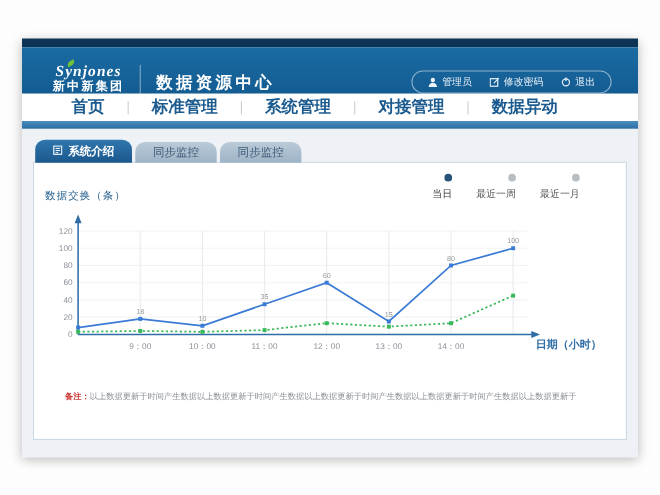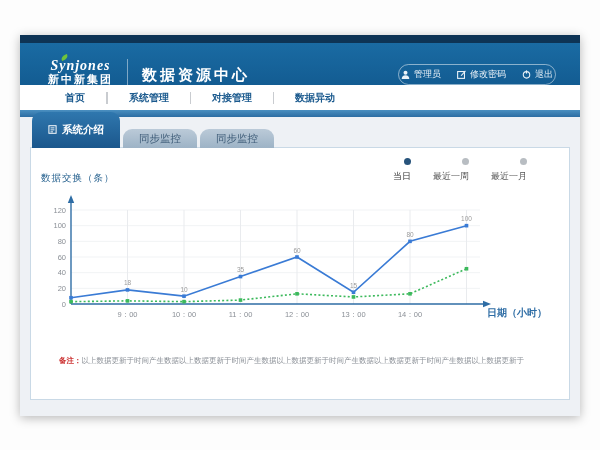--- a/index.html
+++ b/index.html
@@ -10,33 +10,33 @@
   .topstrip { height:8px; background:#0e3455; }
 
   
   .header { height:42px; background:linear-gradient(#1a6ba3,#135c92); display:flex; align-items:flex-end; padding:0 12px 0 28px; position:relative;font-family:Liberation Serif, serif; }
   .logo-block { color:#fff; text-align:center; line-height:1.1; position:relative; }
   .logo-en { font-size:14px; font-weight:bold; font-style:italic; letter-spacing:1px; }
   .leaf { position:absolute; left:13px; top:-3px; width:7px; height:5px; background:#6fc33c; border-radius:80% 0 80% 0; transform:rotate(-20deg); }
   .logo-cn { font-size:11px; font-weight:bold; letter-spacing:2px; }
   .hdr-divider { width:1px; height:26px; background:rgba(255,255,255,.45); margin:0 14px; }
   .app-title { color:#fff; font-size:15px; letter-spacing:3px; font-weight:bold; }
-  .user-pill { margin-left:auto; display:flex; align-items:center; gap:16px; border:1px solid rgba(255,255,255,.5); border-radius:12px; padding:3px 2px; margin-right:12px; }
+  .user-pill { margin-left:auto; display:flex; align-items:center; gap:16px; border:1px solid rgba(255,255,255,.5); border-radius:12px; padding:3px 14px; margin-right:12px; }
   .user-item { display:flex; align-items:center; gap:4px; color:#eaf2f8; font-size:9px; cursor:pointer; }
   .user-item svg { display:block; }
 
   
   .nav { height:25px; background:#fff; display:flex; align-items:center; padding-left:24px; }
-  .nav-item { font-size:10px; font-weight:bold; color:#1b5a8e; padding:0 21px; cursor:pointer; }
+  .nav-item { font-size:15px; font-weight:bold; color:#1b5a8e; padding:0 21px; cursor:pointer; }
   .nav-sep { width:1px; height:12px; background:#c9ccd0; }
   .bluebar { height:7px; background:linear-gradient(#4a8fc0,#2c6da3); }
 
   
   .tabs { display:flex; align-items:flex-end; height:21px; margin:10px 0 0 12px; position:relative; z-index:2; }
-  .tab { height:36px; display:flex; align-items:center; gap:5px; padding:0 16px; font-size:10.5px; border-radius:9px 9px 0 0; cursor:pointer; }
+  .tab { height:21px; display:flex; align-items:center; gap:5px; padding:0 16px; font-size:10.5px; border-radius:9px 9px 0 0; cursor:pointer; }
   .tab.active { background:linear-gradient(#2f77ae,#1b578c); color:#fff; font-weight:bold; }
   .tab.inactive { background:linear-gradient(#bbcad8,#9db3c6); color:#3d5b77; margin-left:3px; height:19px; }
 
   
   .panel { position:absolute; left:10px; right:10px; top:112px; height:253px; background:#fff; border:1px solid #c9d9e6; }
 
   .filters { position:absolute; top:10px; right:42px; display:flex; gap:22px; }
   .filter { display:flex; align-items:flex-end; gap:5px; font-size:9px; color:#555; cursor:pointer;flex-direction:column; }
   .radio-dot { width:7px; height:7px; border-radius:50%; background:#b8bdc2; }
   .filter.selected .radio-dot { background:#27537b; }
@@ -96,20 +96,21 @@
             </svg>
           </span>
         <span>退出</span>
       </div>
     </div>
   </div>
 
   <div class="nav">
     <span class="nav-item">首页</span>
     <span class="nav-sep"></span>
+    <span class="nav-item">标准管理</span>
     <span class="nav-sep"></span>
     <span class="nav-item">系统管理</span>
     <span class="nav-sep"></span>
     <span class="nav-item">对接管理</span>
     <span class="nav-sep"></span>
     <span class="nav-item">数据异动</span>
   </div>
   <div class="bluebar"></div>
 
   <div class="tabs">

